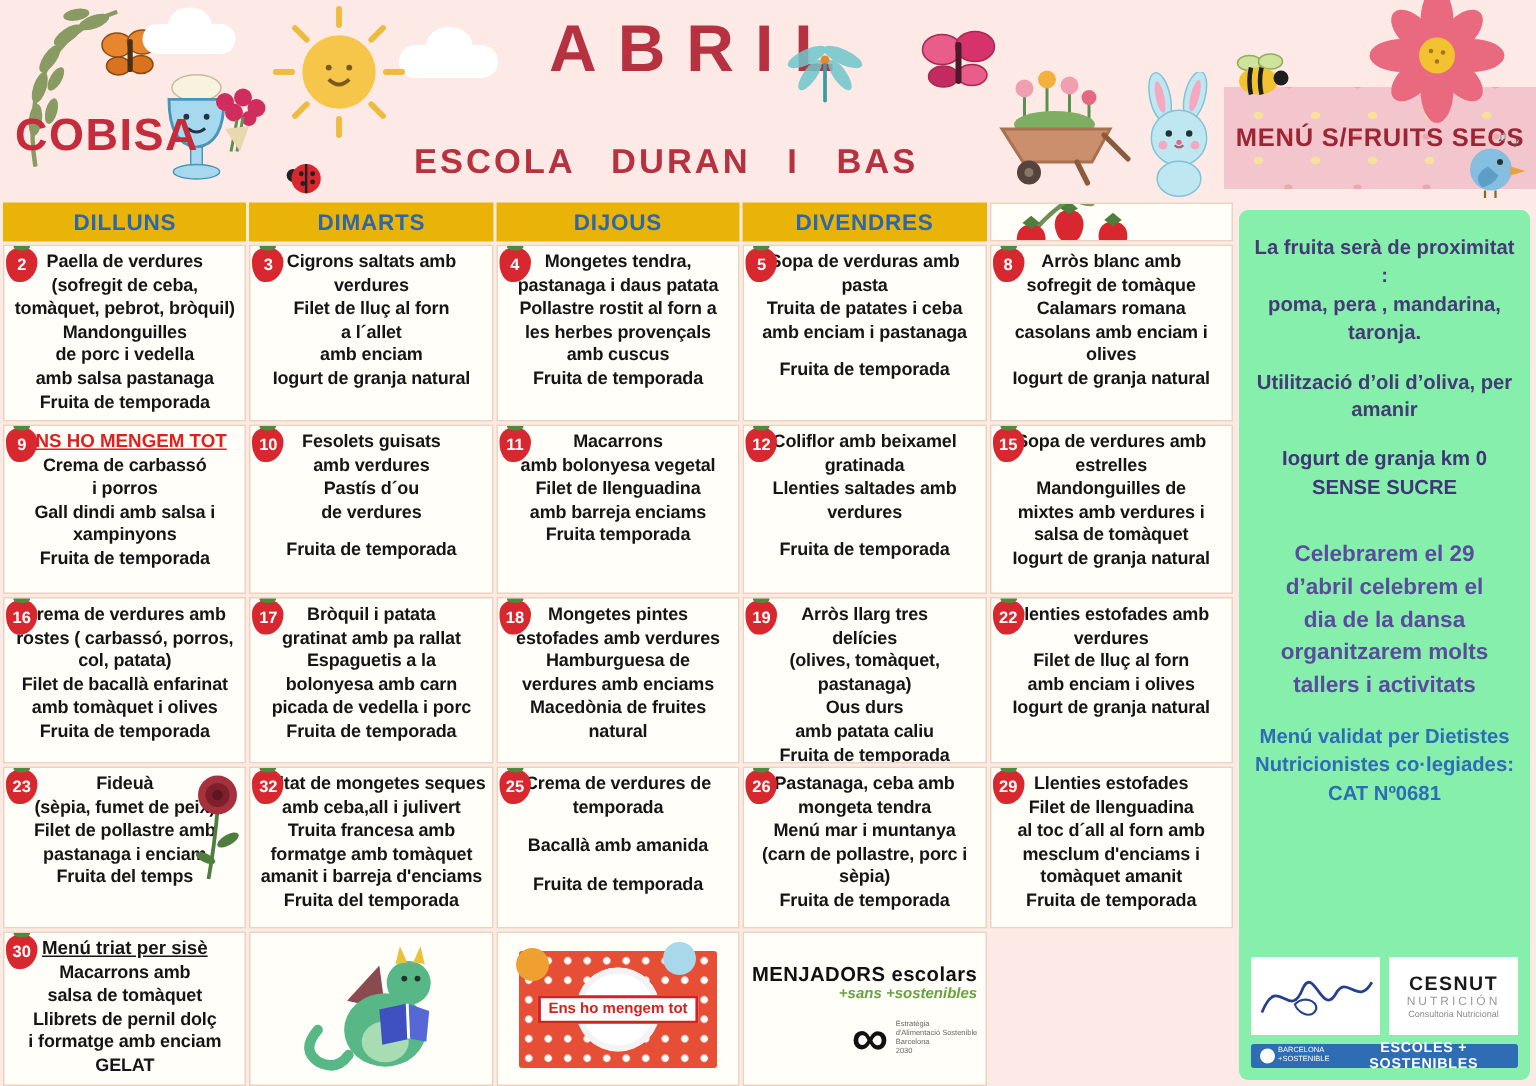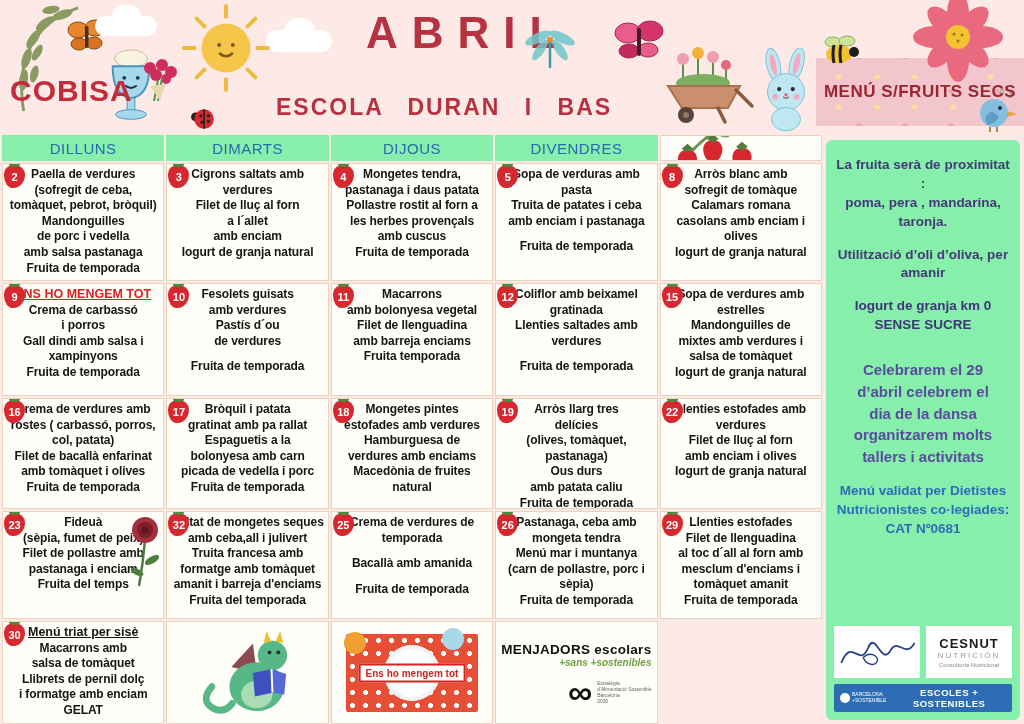--- a/index.html
+++ b/index.html
@@ -10,21 +10,21 @@
   .hdr{position:absolute;left:0;top:0;width:1024px;height:135px}
   .brand{left:10px;top:74px;font-size:30px;font-weight:800;color:#c42b3b;letter-spacing:1px}
   .month-title{left:366px;top:8px;font-size:44px;font-weight:800;color:#b63240;letter-spacing:14px}
   .school-name{left:276px;top:94px;font-size:23px;font-weight:800;color:#b63240;letter-spacing:2px;word-spacing:16px}
   .menu-banner{right:0;top:58px;width:208px;height:68px;background-color:#f3c6cd;display:flex;align-items:center;justify-content:center;font-size:17px;font-weight:800;color:#9c2433;letter-spacing:.5px;background-image:radial-gradient(#f7df9c 3px,transparent 3.5px),radial-gradient(#eea9ae 2.5px,transparent 3px);background-size:38px 30px,46px 34px;background-position:4px 4px,20px 16px}
   .cloud{background:#fff;border-radius:999px}
   .cloud::before{content:"";position:absolute;left:28%;top:-55%;width:46%;height:115%;background:#fff;border-radius:50%}
 
   
   .cal{position:absolute;left:2px;top:135px;width:820px;display:grid;grid-template-columns:repeat(5,1fr);grid-template-rows:26px 118px 113px 111px 108px 103px;gap:2px}
-  .dh{background:#86efac;color:#2a67ad;font-weight:400;font-size:15px;display:flex;align-items:center;justify-content:center;letter-spacing:.5px}
+  .dh{background:#eab308;color:#2a67ad;font-weight:700;font-size:15px;display:flex;align-items:center;justify-content:center;letter-spacing:.5px}
   .cell{position:relative;background:#fffef8;border:1px solid #ecd3bd;padding:3px 2px 2px;text-align:center;overflow:hidden}
   .img-cell{display:flex;align-items:center;justify-content:center;flex-direction:column}
   .line{font-size:12px;font-weight:700;line-height:1.3;color:#151515;letter-spacing:-.1px}
   .line.spacer{height:10px}
   .heading{font-size:12.5px;font-weight:800;line-height:1.25}
   .heading.red-underline{color:#e01f1f;text-decoration:underline}
   .heading.underline{color:#151515;text-decoration:underline}
   .berry{position:absolute;top:1px;left:1px;width:21px;height:23px;background:#d7282f;border-radius:48% 52% 58% 42%/40% 44% 62% 58%;color:#fff;font-size:11px;font-weight:800;display:flex;align-items:center;justify-content:center;z-index:2}
   .berry::before{content:"";position:absolute;top:-3px;left:5px;width:11px;height:5px;background:#4e8a3c;border-radius:50%}
   .festa{font-size:20px;font-weight:800;letter-spacing:2px;color:#111}
@@ -51,21 +51,21 @@
   .note.purple-large{color:#5b4b9e;font-size:15px;line-height:1.45}
   .note.blue{color:#2e6cb7;font-size:13.5px;line-height:1.4}
   .note:nth-child(4){margin-top:24px}
   .note:nth-child(5){margin-top:12px}
   .note:nth-child(6){margin-top:20px}
   .logo-row{display:flex;gap:6px;margin-top:auto}
   .logo-box{background:#fff;flex:1;height:52px;display:flex;flex-direction:column;align-items:center;justify-content:center;overflow:hidden}
   .ces-t{font-size:13px;font-weight:800;color:#1a1a1a;letter-spacing:1px}
   .ces-s{font-size:8px;color:#9a9a9a;letter-spacing:2px}
   .ces-g{font-size:6px;color:#8a8a8a;margin-top:2px}
-  .blue-bar{margin-top:6px;height:28px;background:#2e6cb3;display:flex;align-items:center;gap:6px;padding:0 6px;border-radius:2px}
+  .blue-bar{margin-top:6px;height:16px;background:#2e6cb3;display:flex;align-items:center;gap:6px;padding:0 6px;border-radius:2px}
   .bcn{white-space:pre-line;font-size:5px;color:#fff;line-height:1.15;display:flex;align-items:center;gap:2px}
   .globe{width:10px;height:10px;border-radius:50%;background:#fff;display:inline-block}
   .esc{flex:1;text-align:center;color:#fff;font-weight:800;font-size:9.5px;letter-spacing:.5px}
 </style>
 </head>
 <body>
 
 <div class="page">
 
   <div class="hdr">

